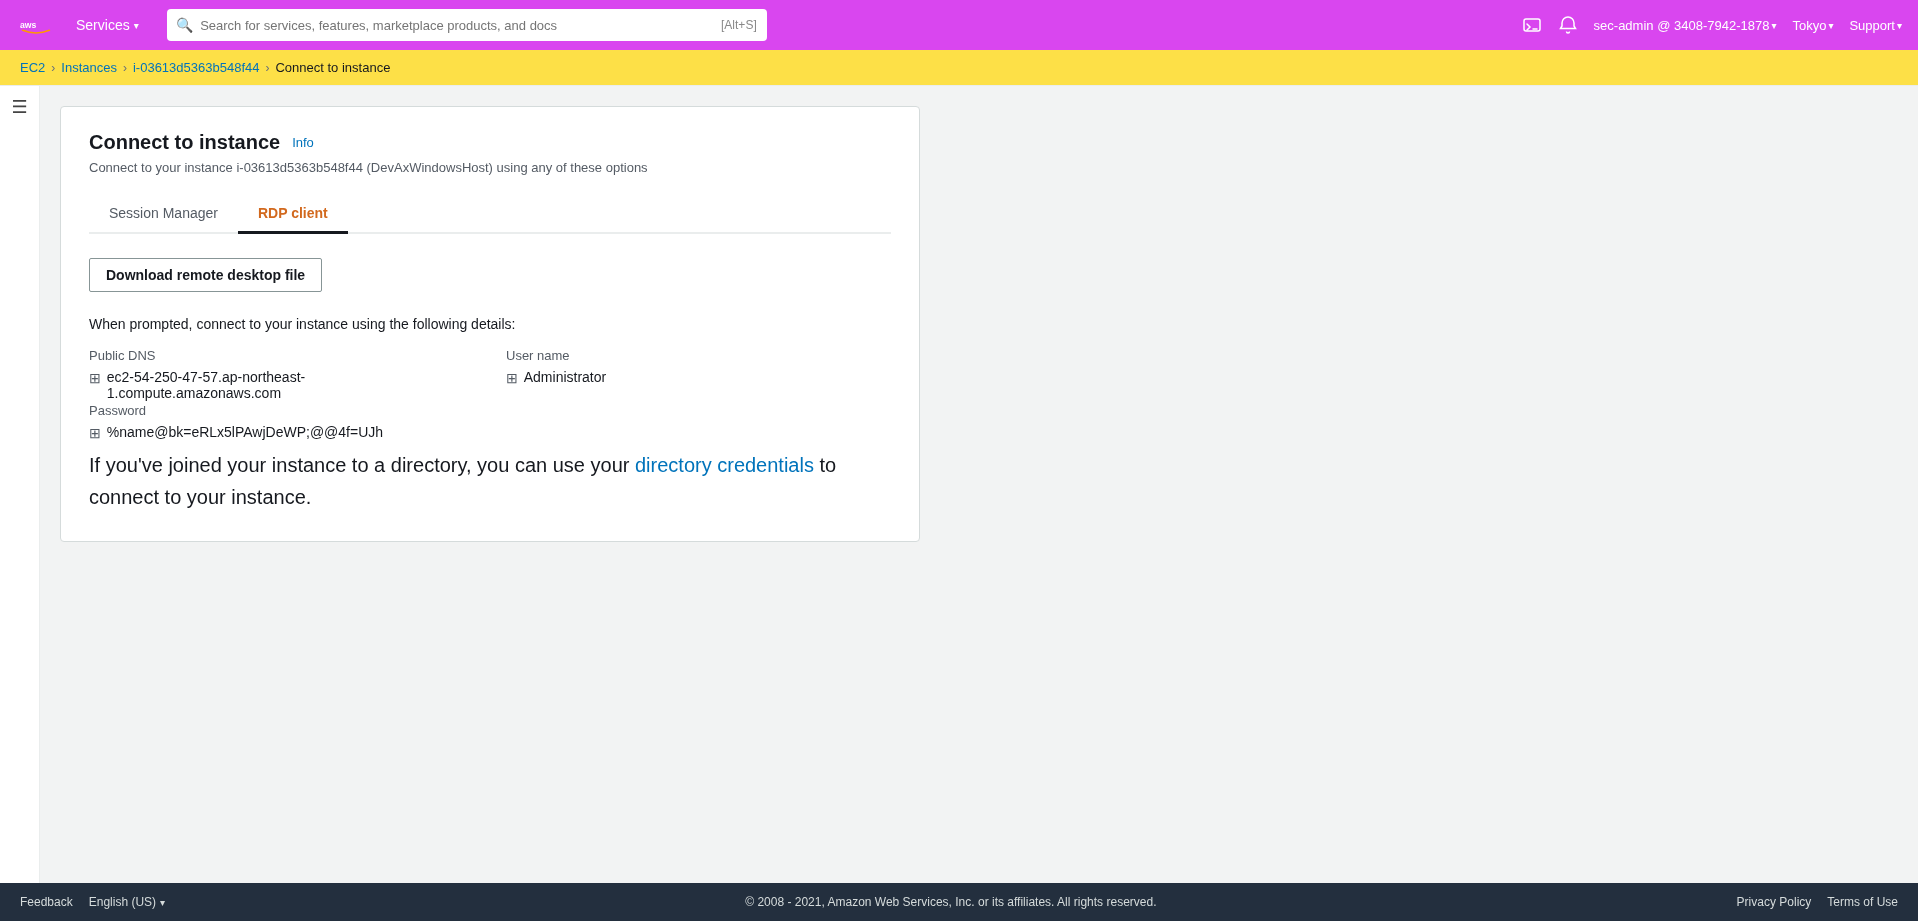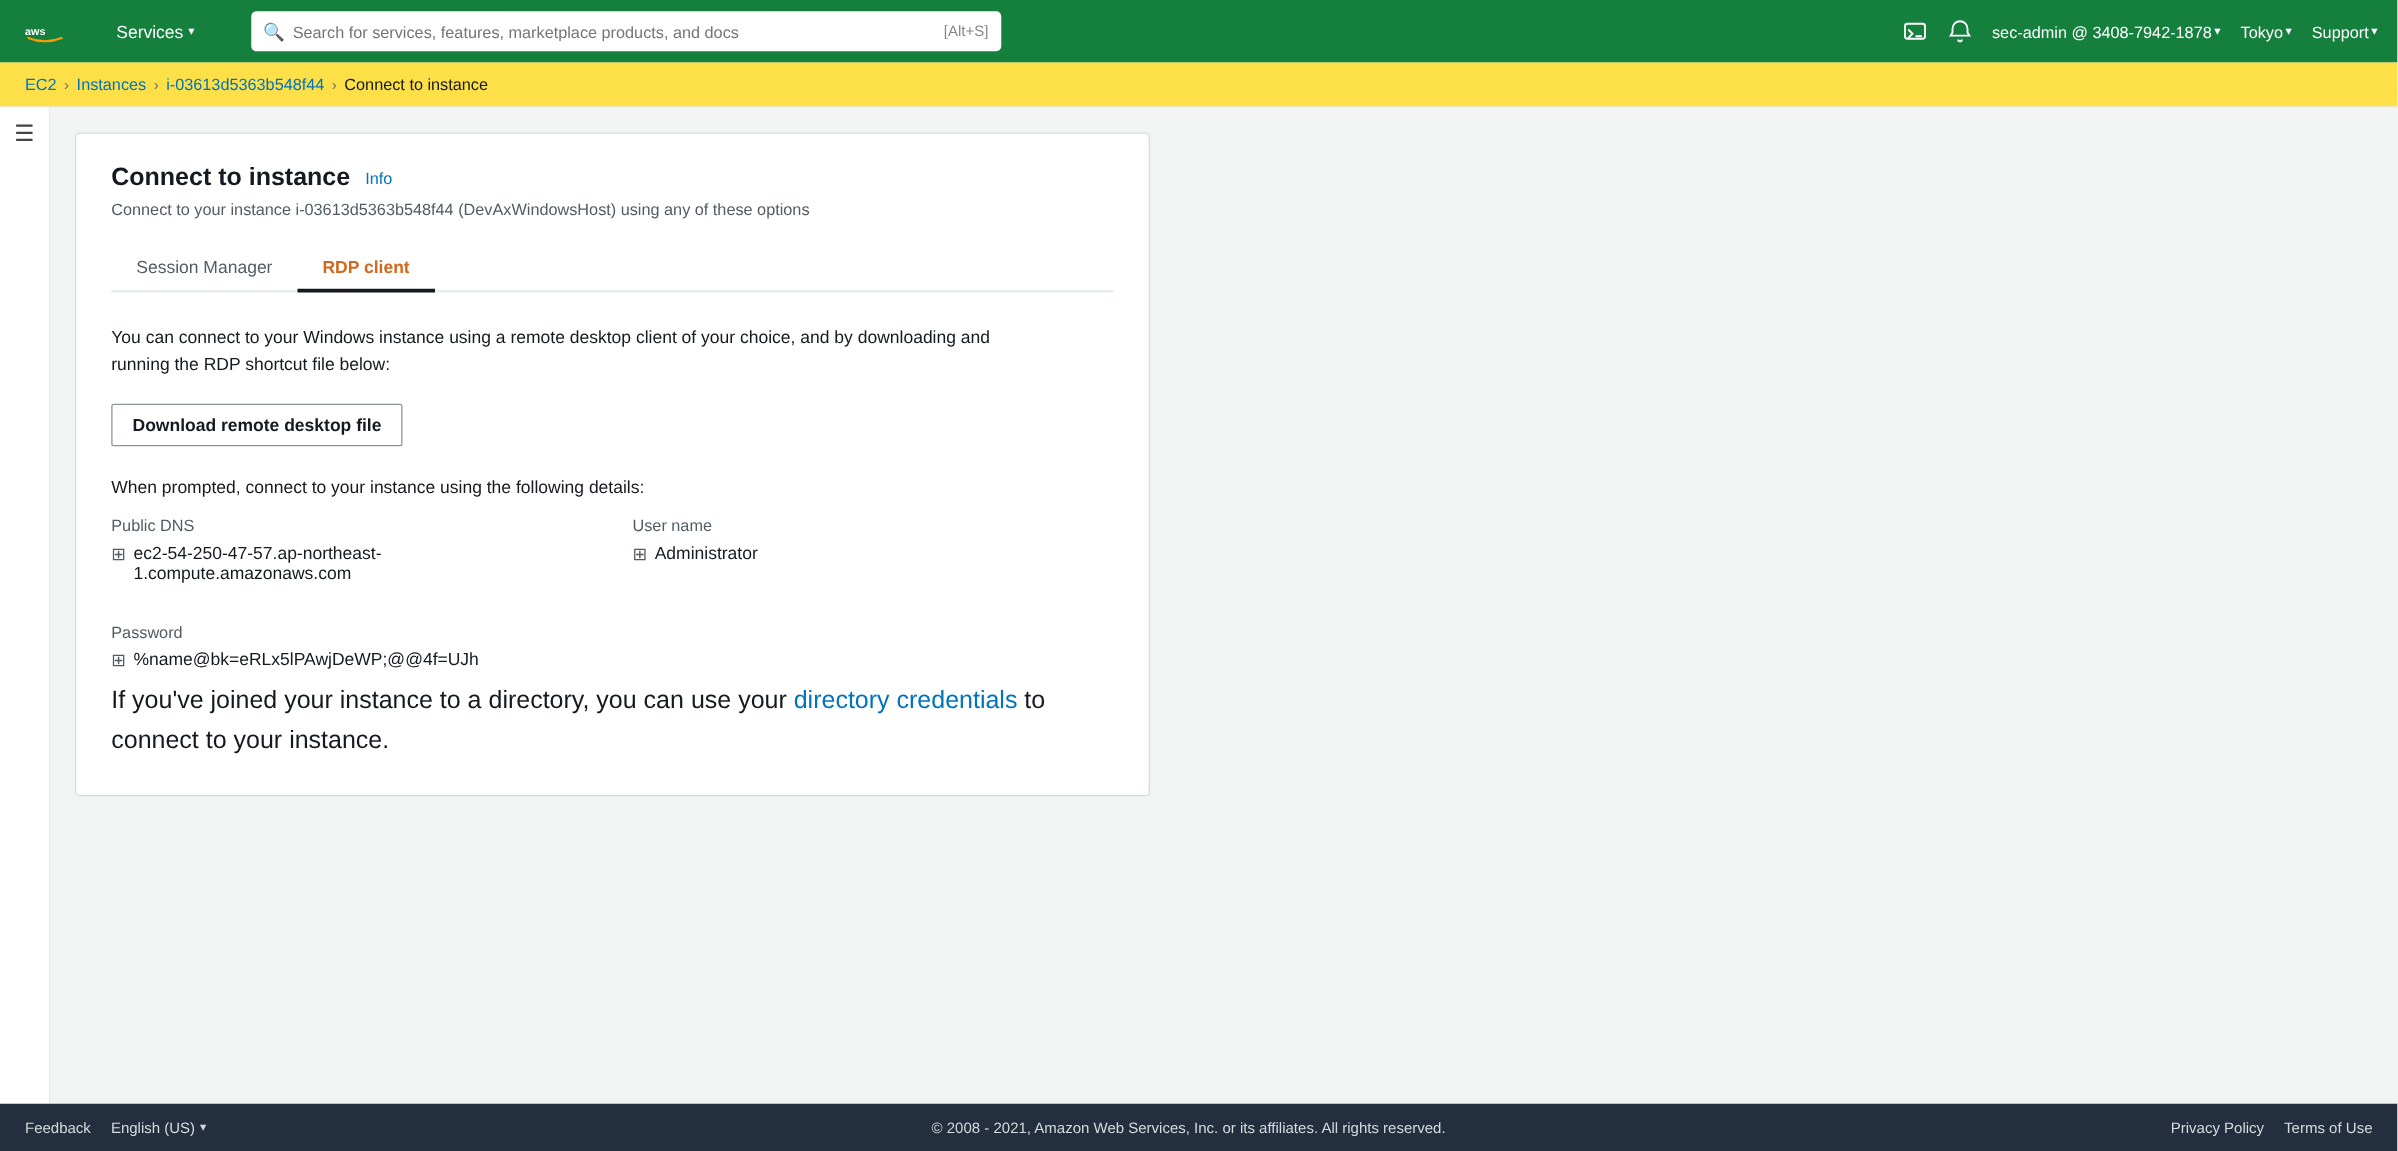--- a/index.html
+++ b/index.html
@@ -1,26 +1,26 @@
 <!DOCTYPE html>
 <html><head>
   <meta charset="utf-8">
   <style>
     * { box-sizing: border-box; margin: 0; padding: 0; }
     body { font-family: "Amazon Ember", Arial, sans-serif; font-size: 14px; background: #f2f3f3; color: #16191f; min-width: 1918px; min-height: 921px; display: flex; flex-direction: column; }
 
     
     .top-nav {
-      background: #15803d;
+      background: #d946ef;
       height: 50px;
       display: flex;
       align-items: center;
       padding: 0 16px;
       flex-shrink: 0;
-      gap: 21px;
+      gap: 4px;
     }
     .aws-logo {
       display: flex;
       align-items: center;
       margin-right: 8px;
     }
     .aws-logo svg { width: 40px; height: 24px; }
     .services-btn {
       color: #fff;
       background: none;
@@ -205,21 +205,21 @@
       font-size: 14px;
       color: #16191f;
       margin-bottom: 16px;
     }
 
     
     .details-grid {
       display: grid;
       grid-template-columns: 1fr 1fr;
       gap: 0 32px;
-      margin-bottom: 32px;
+      margin-bottom: 2px;
     }
     .detail-label {
       font-size: 13px;
       color: #545b64;
       margin-bottom: 6px;
     }
     .detail-value-row {
       display: flex;
       align-items: flex-start;
       gap: 6px;
@@ -370,21 +370,20 @@
       <div class="tabs">
         <button class="tab">
           <span>Session Manager</span>
         </button>
         <button class="tab active">
           <span>RDP client</span>
         </button>
       </div>
 
       <div id="tab-rdp-client" class="tab-content active">
-        <p class="description-text">You can connect to your Windows instance using a remote desktop client of your choice, and by downloading and running the RDP shortcut file below:</p>
 
         <button class="download-btn">
           <span>Download remote desktop file</span>
         </button>
 
         <p class="prompt-text">When prompted, connect to your instance using the following details:</p>
 
         <div class="details-grid">
 
           <div>

